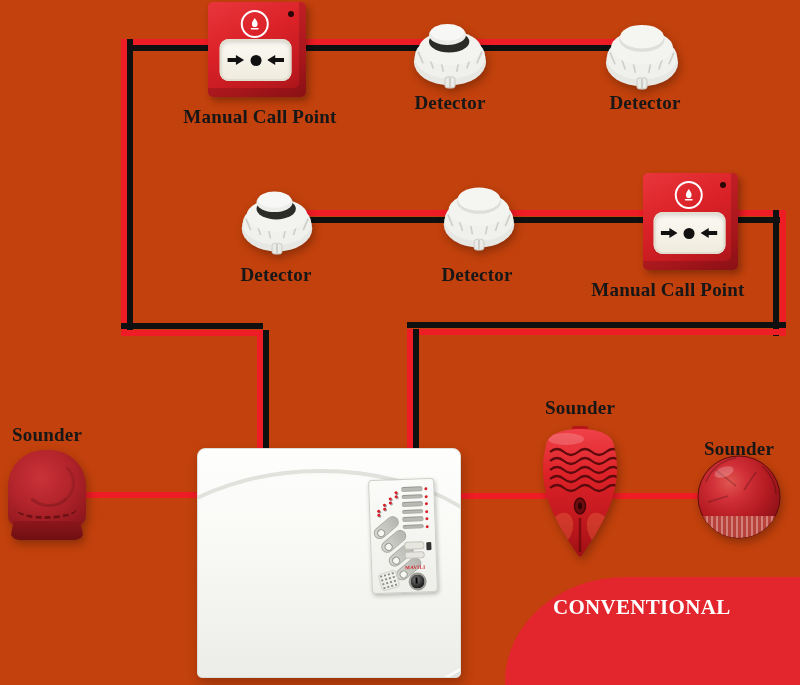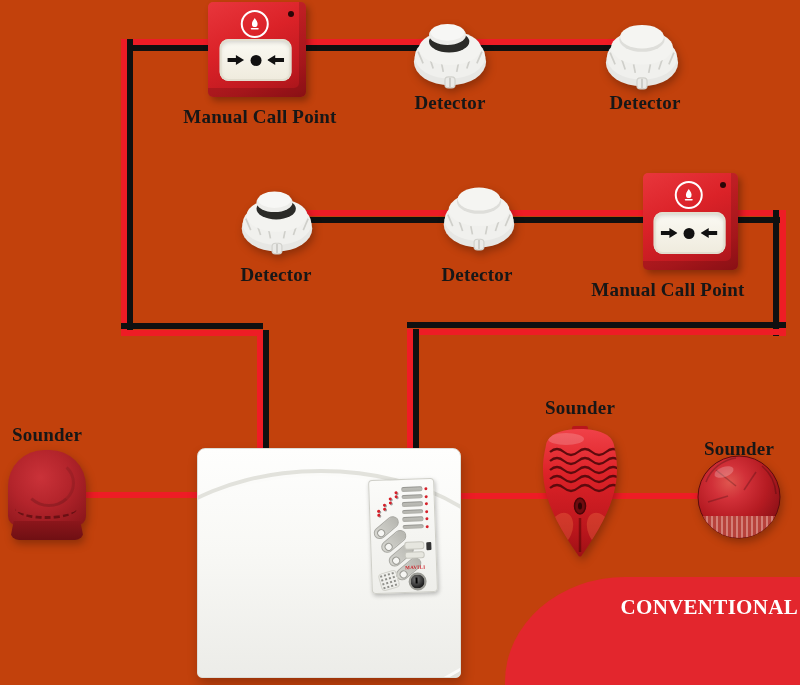--- a/index.html
+++ b/index.html
@@ -92,21 +92,21 @@
        border-bottom-color:rgba(0,0,0,.16);border-right-color:rgba(0,0,0,.10);}
   .dome-dash{position:absolute;left:7px;top:48px;width:62px;height:18px;border-radius:50%;
        border-bottom:3px dashed rgba(40,0,0,.45);}
   .dome-base{position:absolute;left:2px;bottom:0;width:74px;height:19px;
        background:linear-gradient(#8C161B,#6F0F13);border-radius:3px 3px 9px 9px;
        clip-path:polygon(5% 0,95% 0,100% 100%,0 100%);}
 
   
   .badge{position:absolute;left:505px;top:577px;width:295px;height:108px;background:#E3262D;
        border-top-left-radius:120px 105px;z-index:1;}
-  .badge-text{position:absolute;left:48px;top:16px;width:245px;text-align:right;color:#fff;
+  .badge-text{position:absolute;left:48px;top:16px;width:245px;text-align:left;color:#fff;
        font-weight:bold;font-size:21px;line-height:28px;letter-spacing:.3px;}
 
   svg{display:block;}
 </style>
 </head>
 <body>
 
 <div id="stage">
 
   <div class="wire wh w1"></div>

